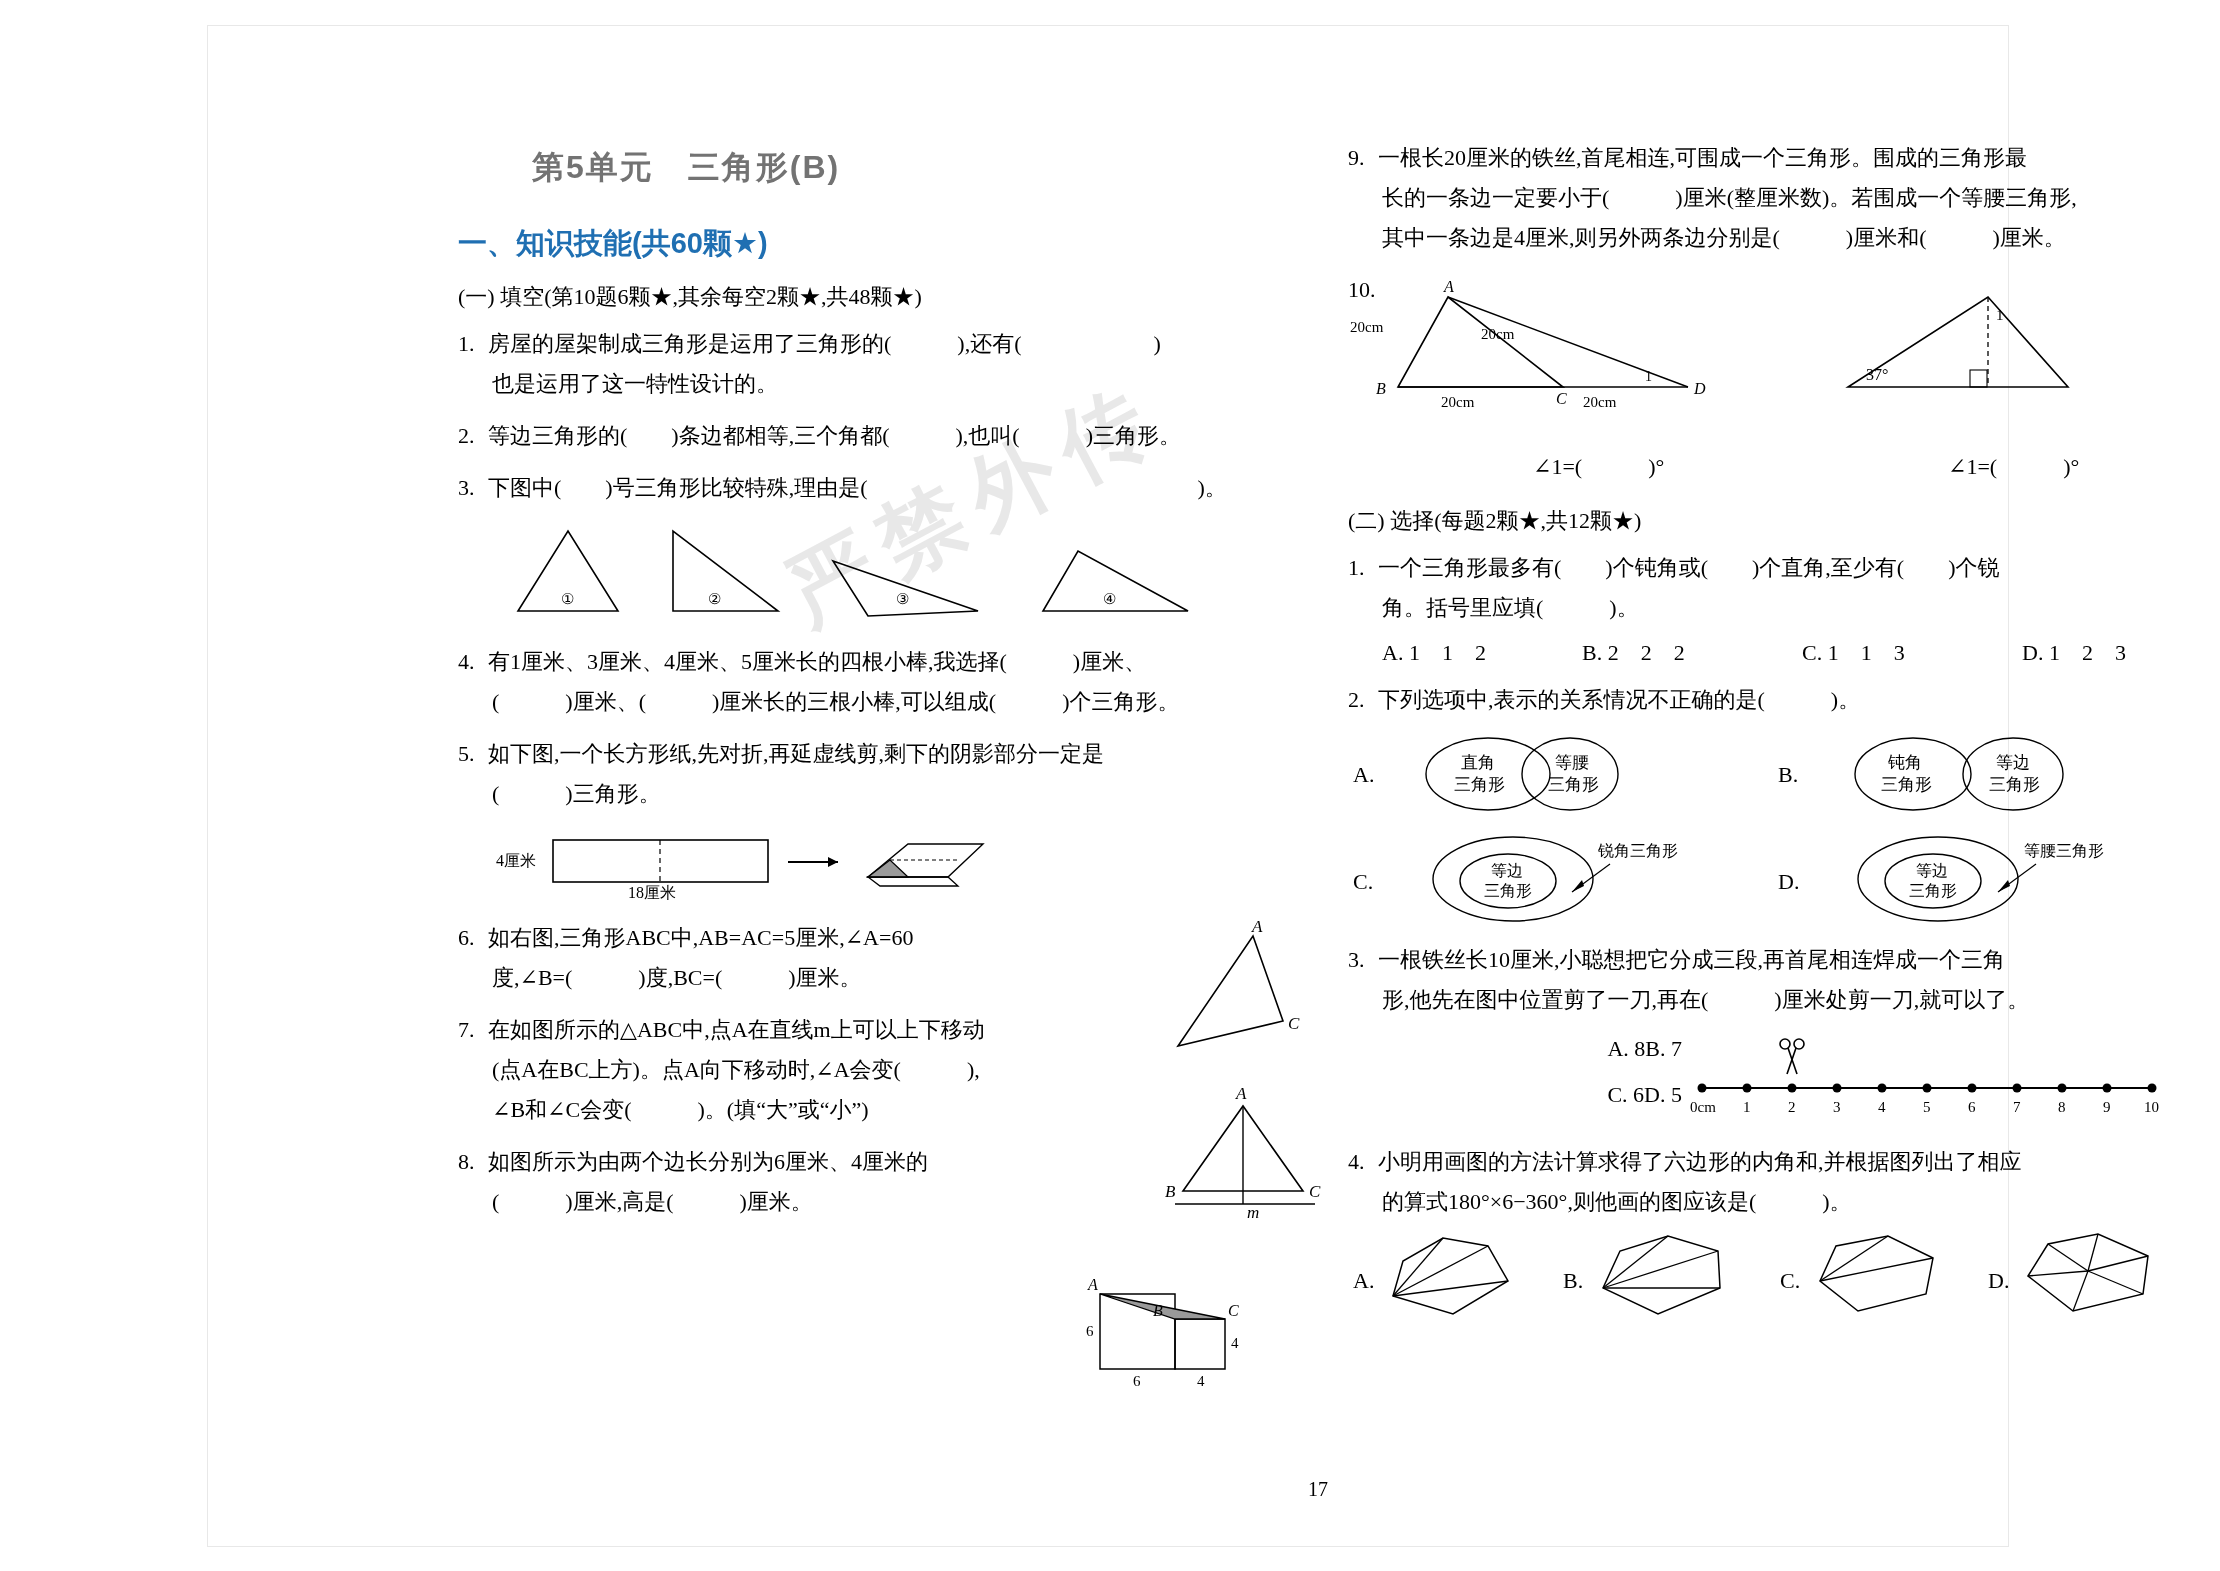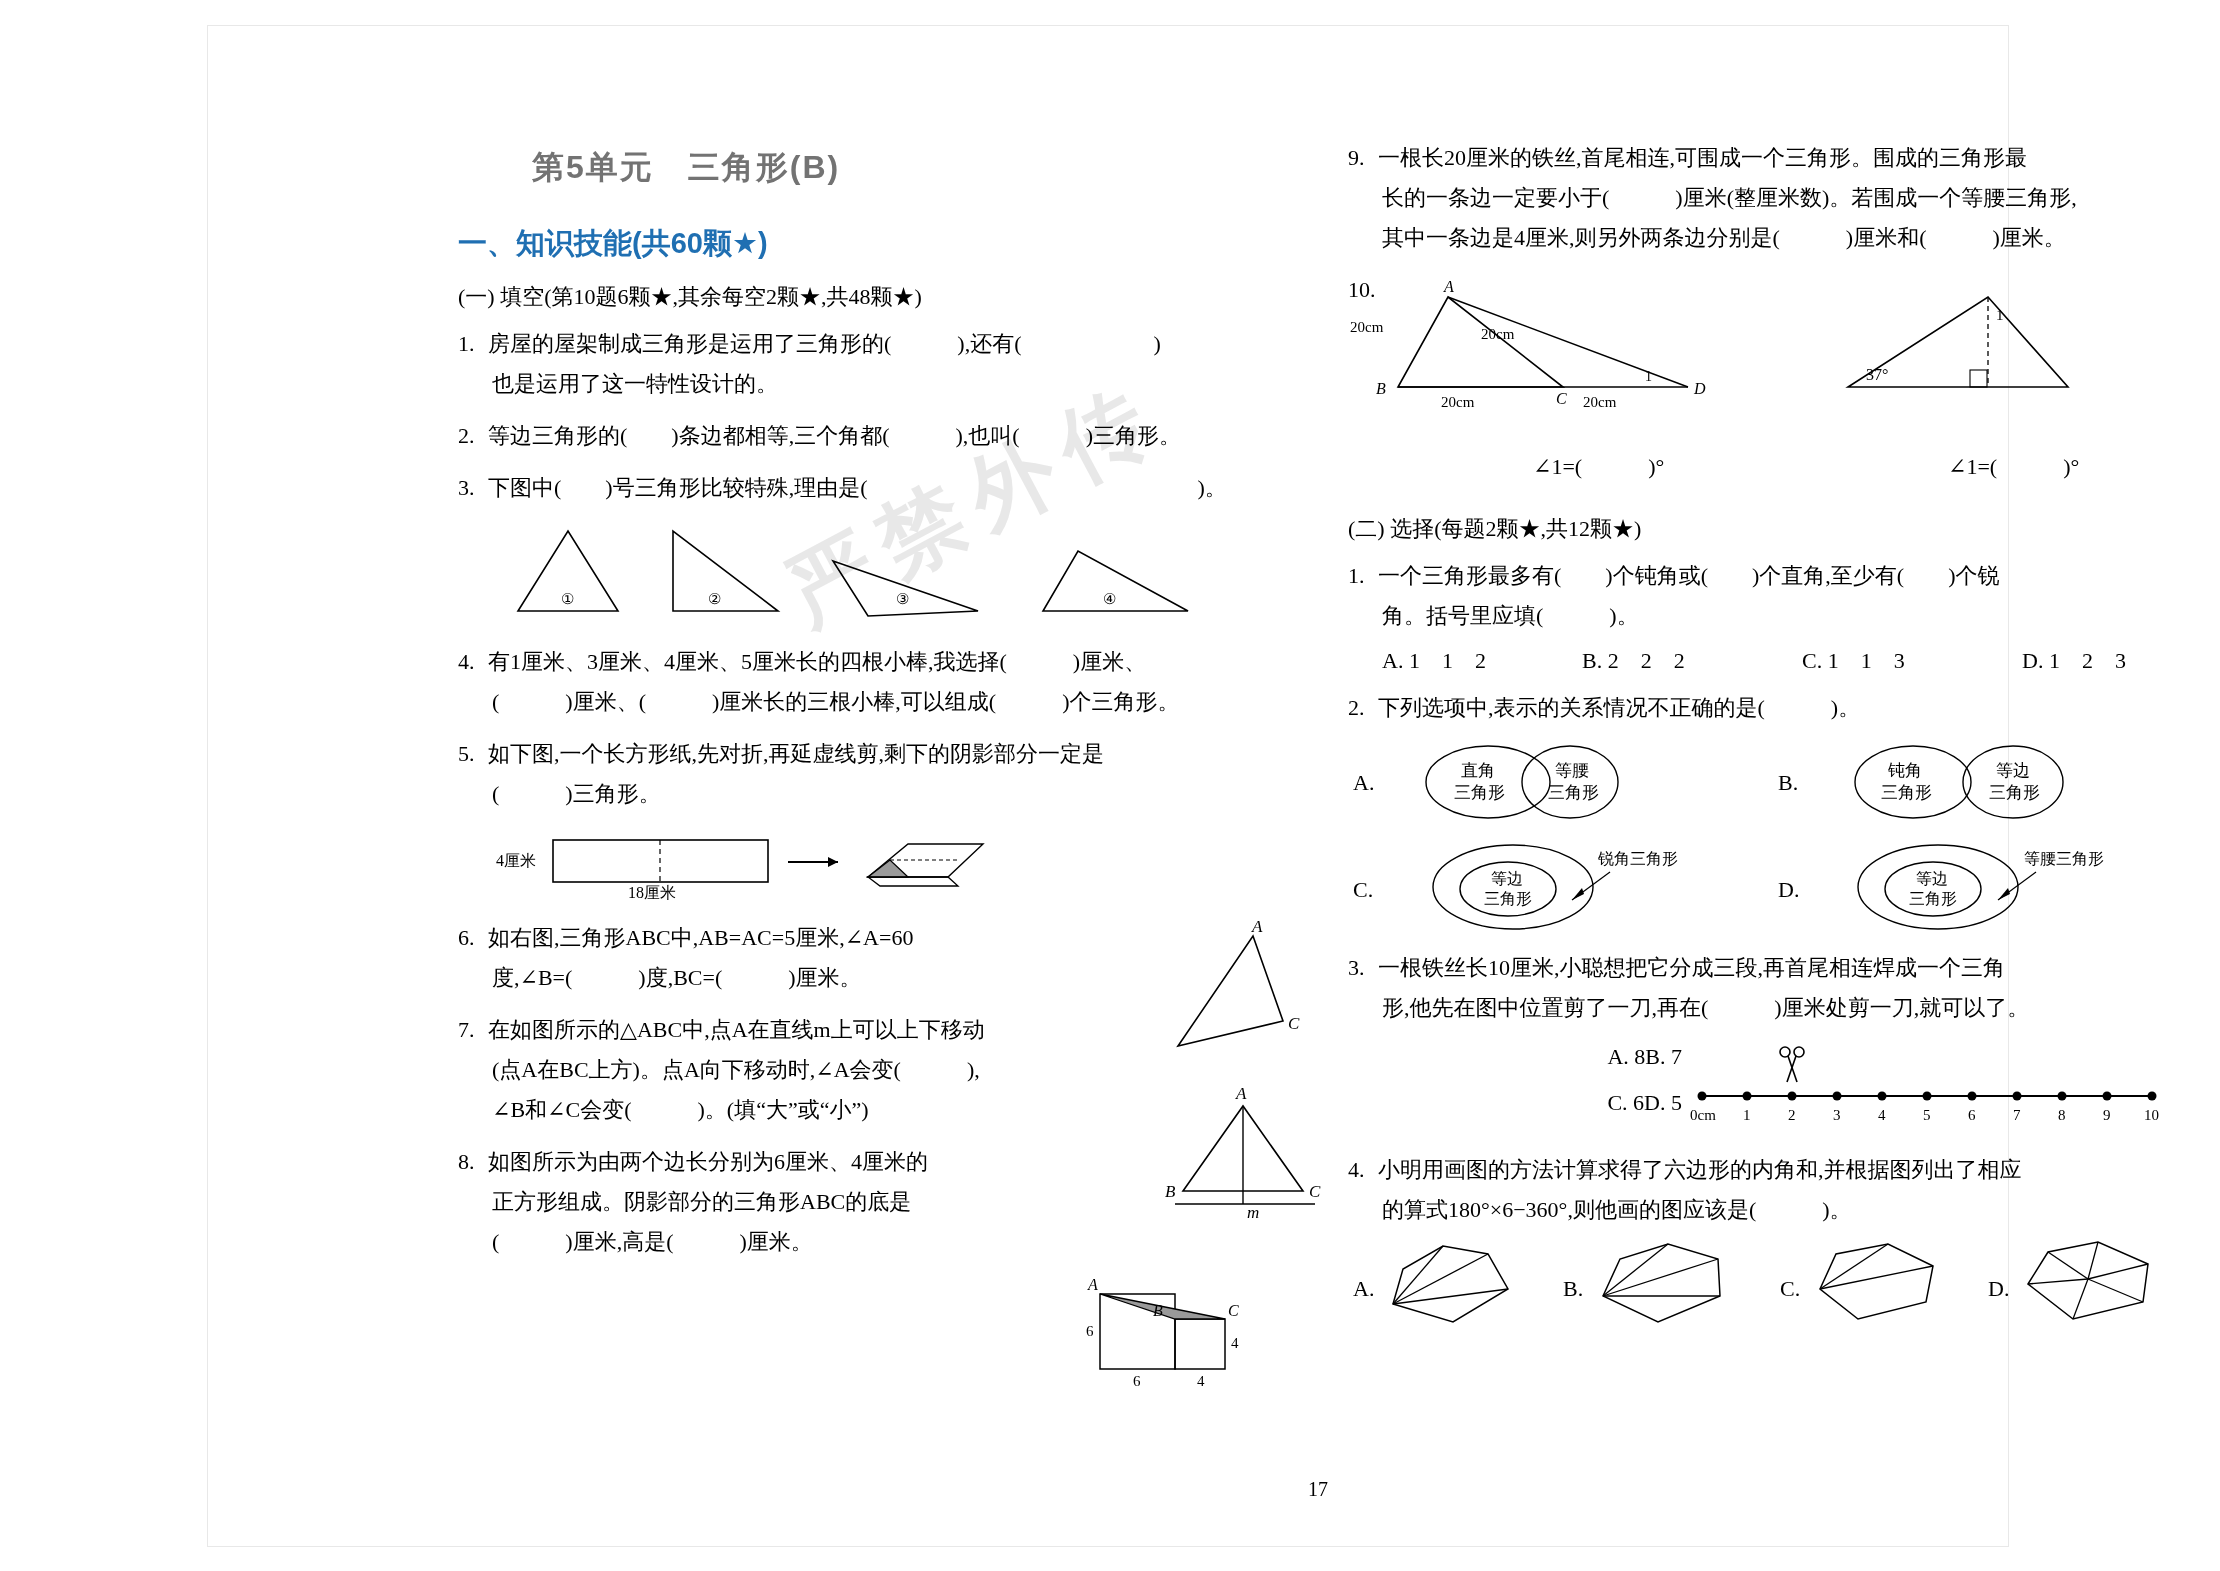--- a/index.html
+++ b/index.html
@@ -147,21 +147,20 @@
       </div>
 
       <div class="q">
         <span class="num">7.</span><span>在如图所示的△ABC中,点A在直线m上可以上下移动</span>
         <div class="indent">(点A在BC上方)。点A向下移动时,∠A会变(　　　),</div>
         <div class="indent">∠B和∠C会变(　　　)。(填“大”或“小”)</div>
       </div>
 
       <div class="q">
         <span class="num">8.</span><span>如图所示为由两个边长分别为6厘米、4厘米的</span>
-        <div class="indent">正方形组成。阴影部分的三角形ABC的底是</div>
         <div class="indent">(　　　)厘米,高是(　　　)厘米。</div>
       </div>
     </div>
 
     <div style="position:absolute;left:960px;top:900px;">
       <svg width="160" height="130" viewBox="0 0 160 130">
         <polygon points="10,120 85,10 115,95" fill="none" stroke="#000" stroke-width="1.6"></polygon>
         <text x="84" y="6" font-size="17" font-style="italic" font-family="Liberation Serif, serif">A</text>
         <text x="120" y="103" font-size="17" font-style="italic" font-family="Liberation Serif, serif">C</text>
       </svg>
@@ -228,21 +227,21 @@
           <text x="648" y="38" font-size="15" font-family="Liberation Serif, serif">1</text>
           <text x="518" y="98" font-size="16" font-family="Liberation Serif, serif">37°</text>
         </svg>
       </div>
 
       <div style="margin-top:-4px;display:flex;">
         <div style="width:420px;padding-left:185px;font-size:22px;">∠1=(　　　)°</div>
         <div style="width:420px;padding-left:155px;font-size:22px;">∠1=(　　　)°</div>
       </div>
 
-      <div class="sub-head" style="margin-top:32px;">(二) 选择(每题2颗★,共12颗★)</div>
+      <div class="sub-head" style="margin-top:24px;">(二) 选择(每题2颗★,共12颗★)</div>
 
       <div class="q">
         <span class="num">1.</span><span>一个三角形最多有(　　)个钝角或(　　)个直角,至少有(　　)个锐</span>
         <div class="indent">角。括号里应填(　　　)。</div>
       </div>
 
       <div class="opts indent" style="display:flex;align-items:flex-end;">
         <span style="width:200px;">A. 1　1　2</span>
         <span style="width:220px;">B. 2　2　2</span>
         <span style="width:220px;">C. 1　1　3</span>

